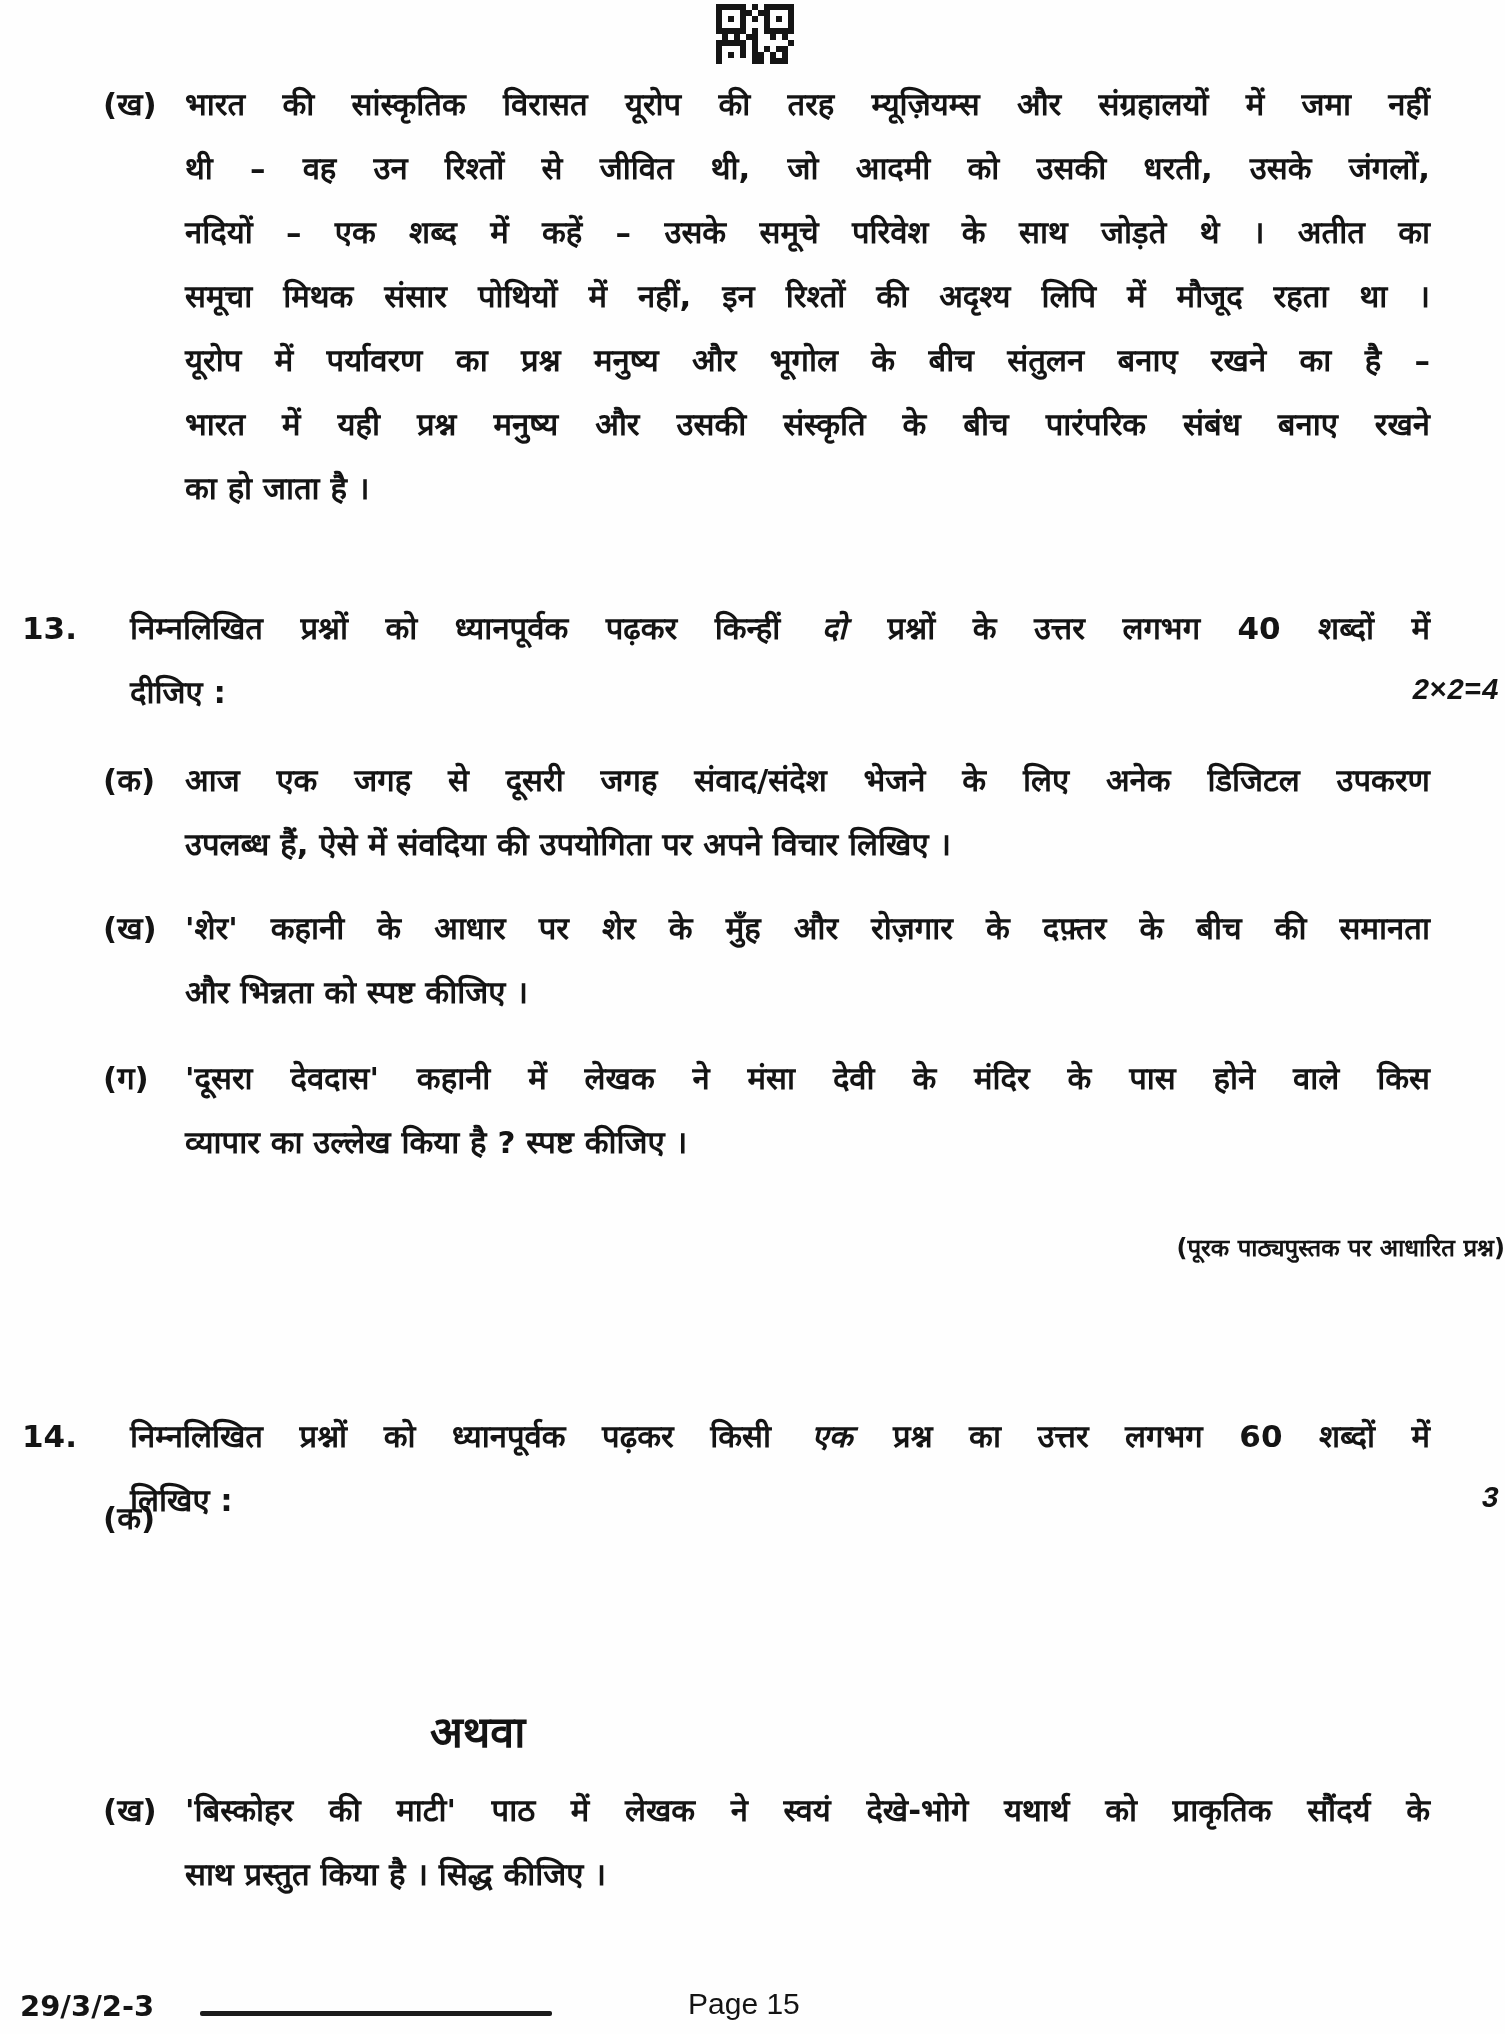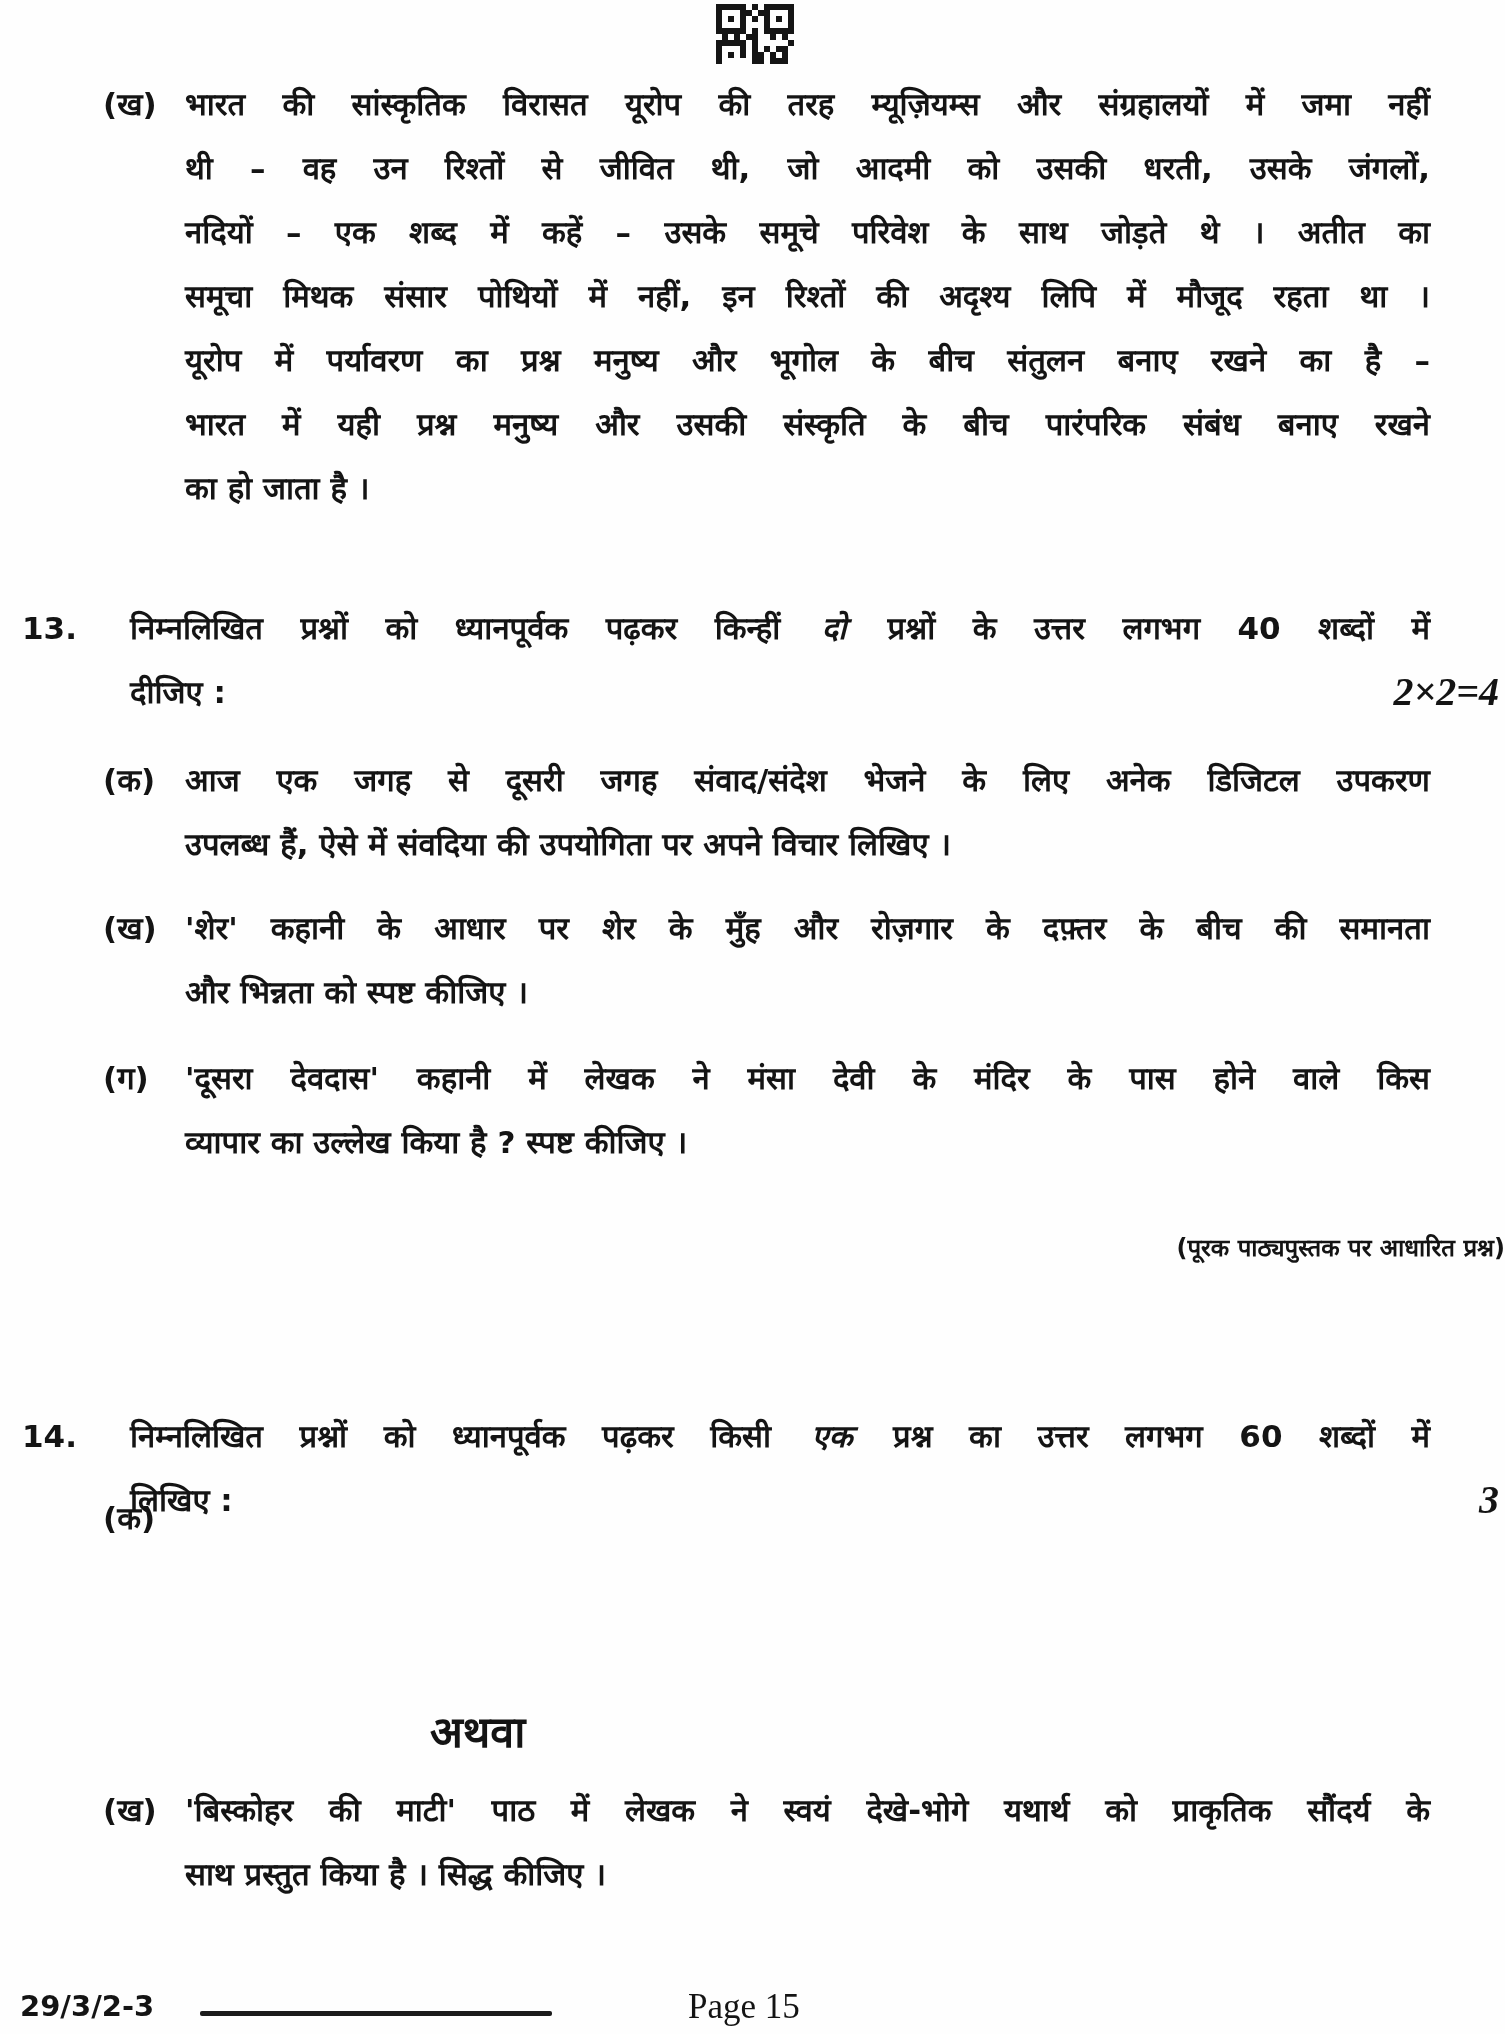--- a/index.html
+++ b/index.html
@@ -26,43 +26,43 @@
   .part-body   { margin-left: 185px; margin-right: 75px; }
   .plabel { position: absolute; left: 103px; top: 0; }
   .qnum   { position: absolute; left: 22px;  top: 0; }
   .jline { text-align: justify; text-align-last: justify; }
   .jline.jlast { text-align-last: left; }
   .jfull { text-align: justify; text-align-last: justify; }
   .em { font-style: italic; padding: 0 4px; }
   .marks {
     position: absolute;
     right: 6px;
-    font-family: Liberation Serif, serif;
+    font-family: Liberation Mono, monospace;
     font-style: italic;
     font-weight: 600;
-    font-size: 40px;
+    font-size: 29px;
   }
   .marks.second-line { top: 64px; }
   .section-heading { text-align: right; font-size: 24px; }
   .or-separator { margin-left: 430px; font-size: 43px; }
   .footer { position: absolute; left: 0; right: 0; top: 1985px; height: 49px; }
   .footer-code {
     position: absolute; left: 20px; top: 4px;
     font-size: 29px; font-weight: 700;
     font-family: "DejaVu Sans", sans-serif;
   }
   .footer-rule {
     position: absolute; left: 200px; top: 26px;
     width: 352px; height: 5px;
     background: #1b1b1b; border-radius: 2px;
   }
   .footer-page {
     position: absolute; left: 688px; top: 2px;
-    font-size: 35px; font-weight: 400;
-    font-family: Liberation Serif, serif;
+    font-size: 30px; font-weight: 400;
+    font-family: Liberation Sans, sans-serif;
   }
   .qr { position: absolute; left: 716px; top: 3px; width: 78px; height: 62px; }
 </style>
 </head>
 <body>
 
 <div class="page">
 
   <svg class="qr" viewBox="0 0 78 60" aria-hidden="true">
     <g fill="#151515">

